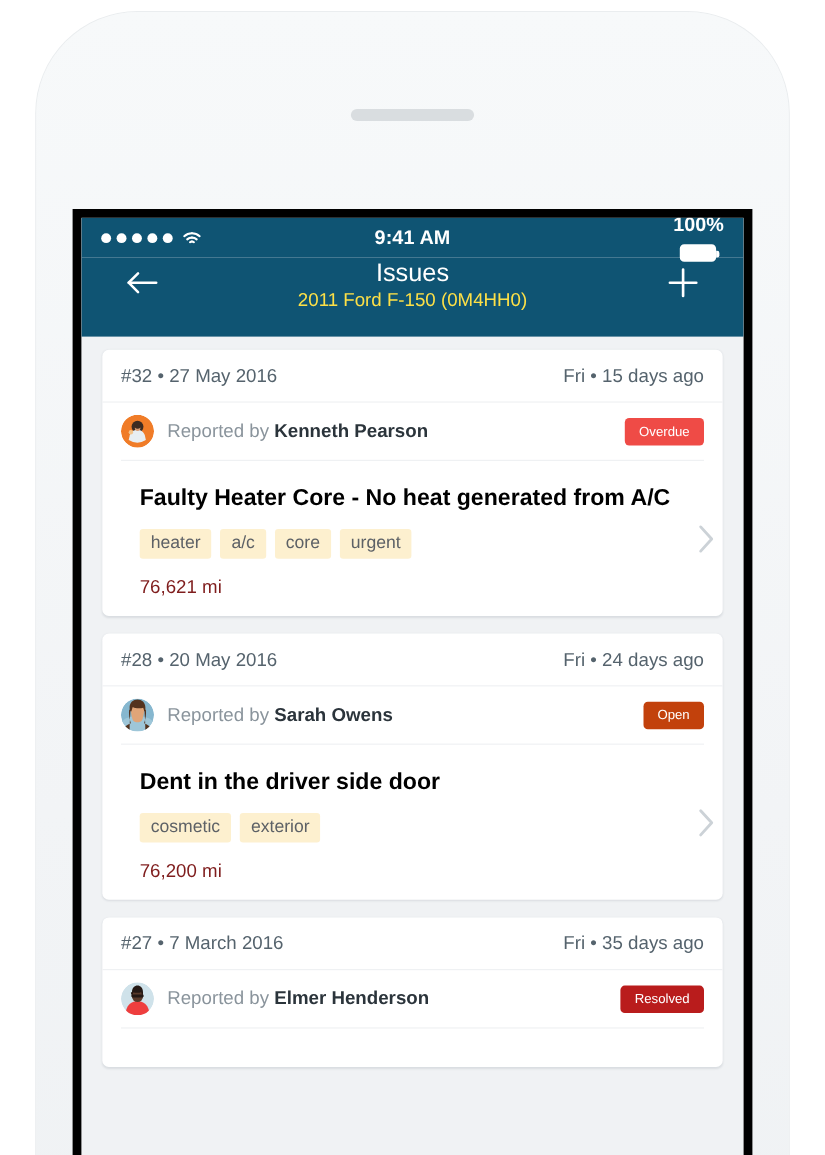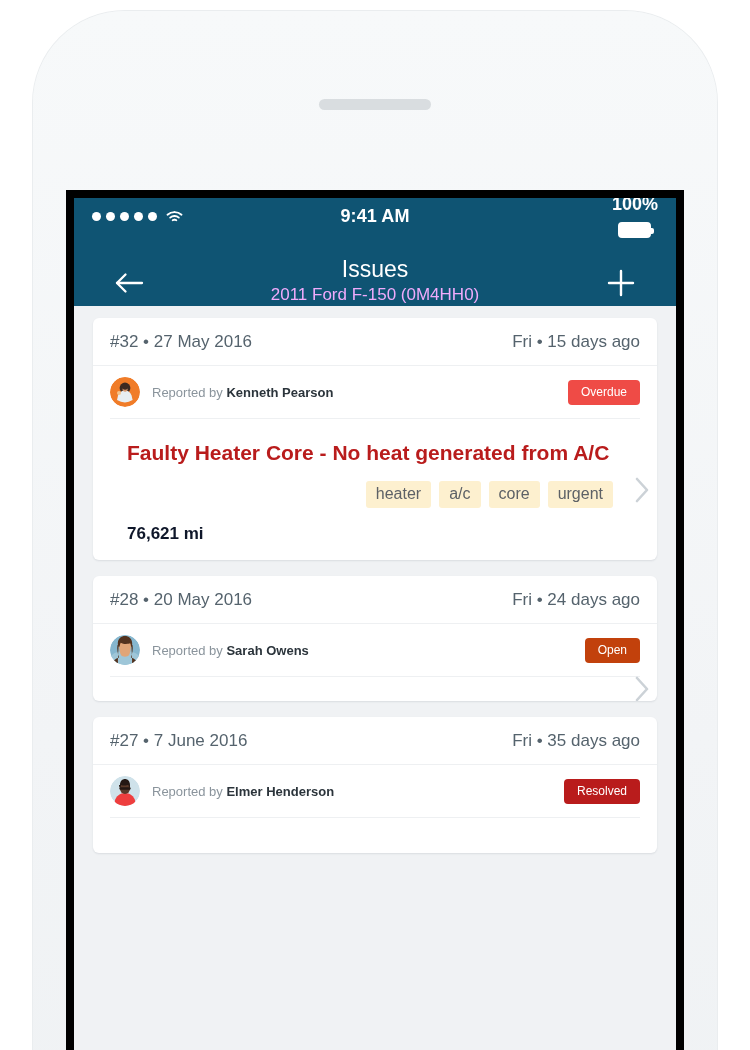--- a/index.html
+++ b/index.html
@@ -124,21 +124,21 @@
     width: 3px; height: 6px;
     border-radius: 0 2px 2px 0;
     background: #ffffff;
   }
 
   
   .nav-bar {
     background: #0f5473;
     height: 72px;
     display: flex;
-    align-items: flex-end;
+    align-items: flex-start;
     padding: 0 32px;
     box-sizing: border-box;
     position: relative;
     text-decoration: underline;
   }
   .nav-btn {
     width: 46px; height: 46px;
     display: flex; align-items: center; justify-content: center;
     color: #ffffff;
     cursor: pointer;
@@ -149,21 +149,21 @@
     left: 76px; right: 76px;
     text-align: center;
   }
   .nav-title {
     color: #ffffff;
     font-size: 23px;
     font-weight: 400;
     line-height: 27px;
   }
   .nav-subtitle {
-    color: #f0abfc;
+    color: #fde047;
     font-size: 17px;
     font-weight: 400;
     line-height: 22px;
     margin-top: 1px;
   }
   .plus-icon { width: 30px; height: 30px; display: block; }
   .back-icon { width: 30px; height: 24px; display: block; }
 
   
   .issue-list {
@@ -199,21 +199,21 @@
     gap: 12px;
   }
   .avatar {
     width: 30px; height: 30px;
     border-radius: 50%;
     flex: 0 0 auto;
     overflow: hidden;
     position: relative;
   }
   .reporter-text {
-    font-size: 13px;
+    font-size: 17px;
     color: #8a949c;
     white-space: nowrap;
   }
   .reporter-text b {
     color: #2b343b;
     font-weight: 700;
   }
   .badge {
     margin-left: auto;
     color: #ffffff;
@@ -228,44 +228,42 @@
     position: relative;
     padding: 8px 44px 16px 17px;
     border-top: 1px solid #eef0f2;
     margin: 0 17px;
     padding-left: 0;
     padding-right: 27px;
   }
   .issue-title {
     font-size: 21px;
     font-weight: 700;
-    color: #b91c1c;
+    color: #000000;
     line-height: 30px;
     margin: 11px 0 0 0;
   }
   .tag-row {
     display: flex;
     flex-wrap: wrap;
     gap: 8px;
     margin-top: 13px;
-    justify-content: flex-end;
   }
   .tag {
     background: #fdf0cf;
     color: #5d6166;
     font-size: 16px;
     padding: 5px 10px 6px 10px;
     border-radius: 3px;
     line-height: 1;
   }
   .odometer {
     margin-top: 16px;
     font-size: 17px;
-    color: #0f172a;
-    font-weight: bold;
+    color: #7f1d1d;
   }
   .chevron {
     position: absolute;
     right: -10px;
     top: 50%;
     transform: translateY(-50%);
     width: 16px; height: 26px;
     color: #ccd2d7;
   }
 </style>
@@ -383,31 +381,39 @@
                 <path d="M22.6 10c.6 4.2-.4 9-1.6 12.4 3.4 1.2 6.6 3.5 9 7V30h-8c.4-6-.4-14-.6-19.4z" fill="#53331f"></path>
               </svg>
             </span>
             <span class="reporter-text">
               <span>Reported by</span>
               <b>Sarah Owens</b>
             </span>
             <span class="badge" style="background:#c2410c">Open</span>
           </div>
           <div class="card-body">
+            <div style="padding-left:17px">
+              <div class="issue-title">Dent in the driver side door</div>
+              <div class="tag-row">
+                <span class="tag">cosmetic</span>
+                <span class="tag">exterior</span>
+              </div>
+              <div class="odometer">76,200 mi</div>
+            </div>
             <span class="chevron">
               <svg viewBox="0 0 16 26" fill="none" width="16" height="26">
                 <path d="M3 2l10 11L3 24" stroke="currentColor" stroke-width="2.6" stroke-linecap="round" stroke-linejoin="round"></path>
               </svg>
             </span>
           </div>
         </div>
 
         <div class="issue-card">
           <div class="card-top">
-            <span class="meta-left">#27 • 7 June 2016</span>
+            <span class="meta-left">#27 • 7 March 2016</span>
             <span class="meta-right">Fri • 35 days ago</span>
           </div>
           <div class="card-reporter">
             <span class="avatar">
               <svg viewBox="0 0 30 30" width="30" height="30">
                 <circle cx="15" cy="15" r="15" fill="#cfe2ea"></circle>
                 <path d="M15 17c5 0 9 3.2 10.2 8l.3 5H4.5l.3-5C6 20.2 10 17 15 17z" fill="#ee3e3e"></path>
                 <ellipse cx="15" cy="12" rx="5.2" ry="6" fill="#5a3a2a"></ellipse>
                 <path d="M10 9c0-4 2.4-6 5-6s5 2 5 6c0 1.6-.3 2.6-.7 2.6-.4 0-.5-1.8-1-2.8-1.6 1-5.4 1-7 .2-.6 1-.7 2.6-1.1 2.6-.5 0-1.2-1-1.2-2.6z" fill="#241814"></path>
                 <rect x="9.4" y="11.2" width="11.2" height="2.6" rx="1.3" fill="#241814"></rect>

